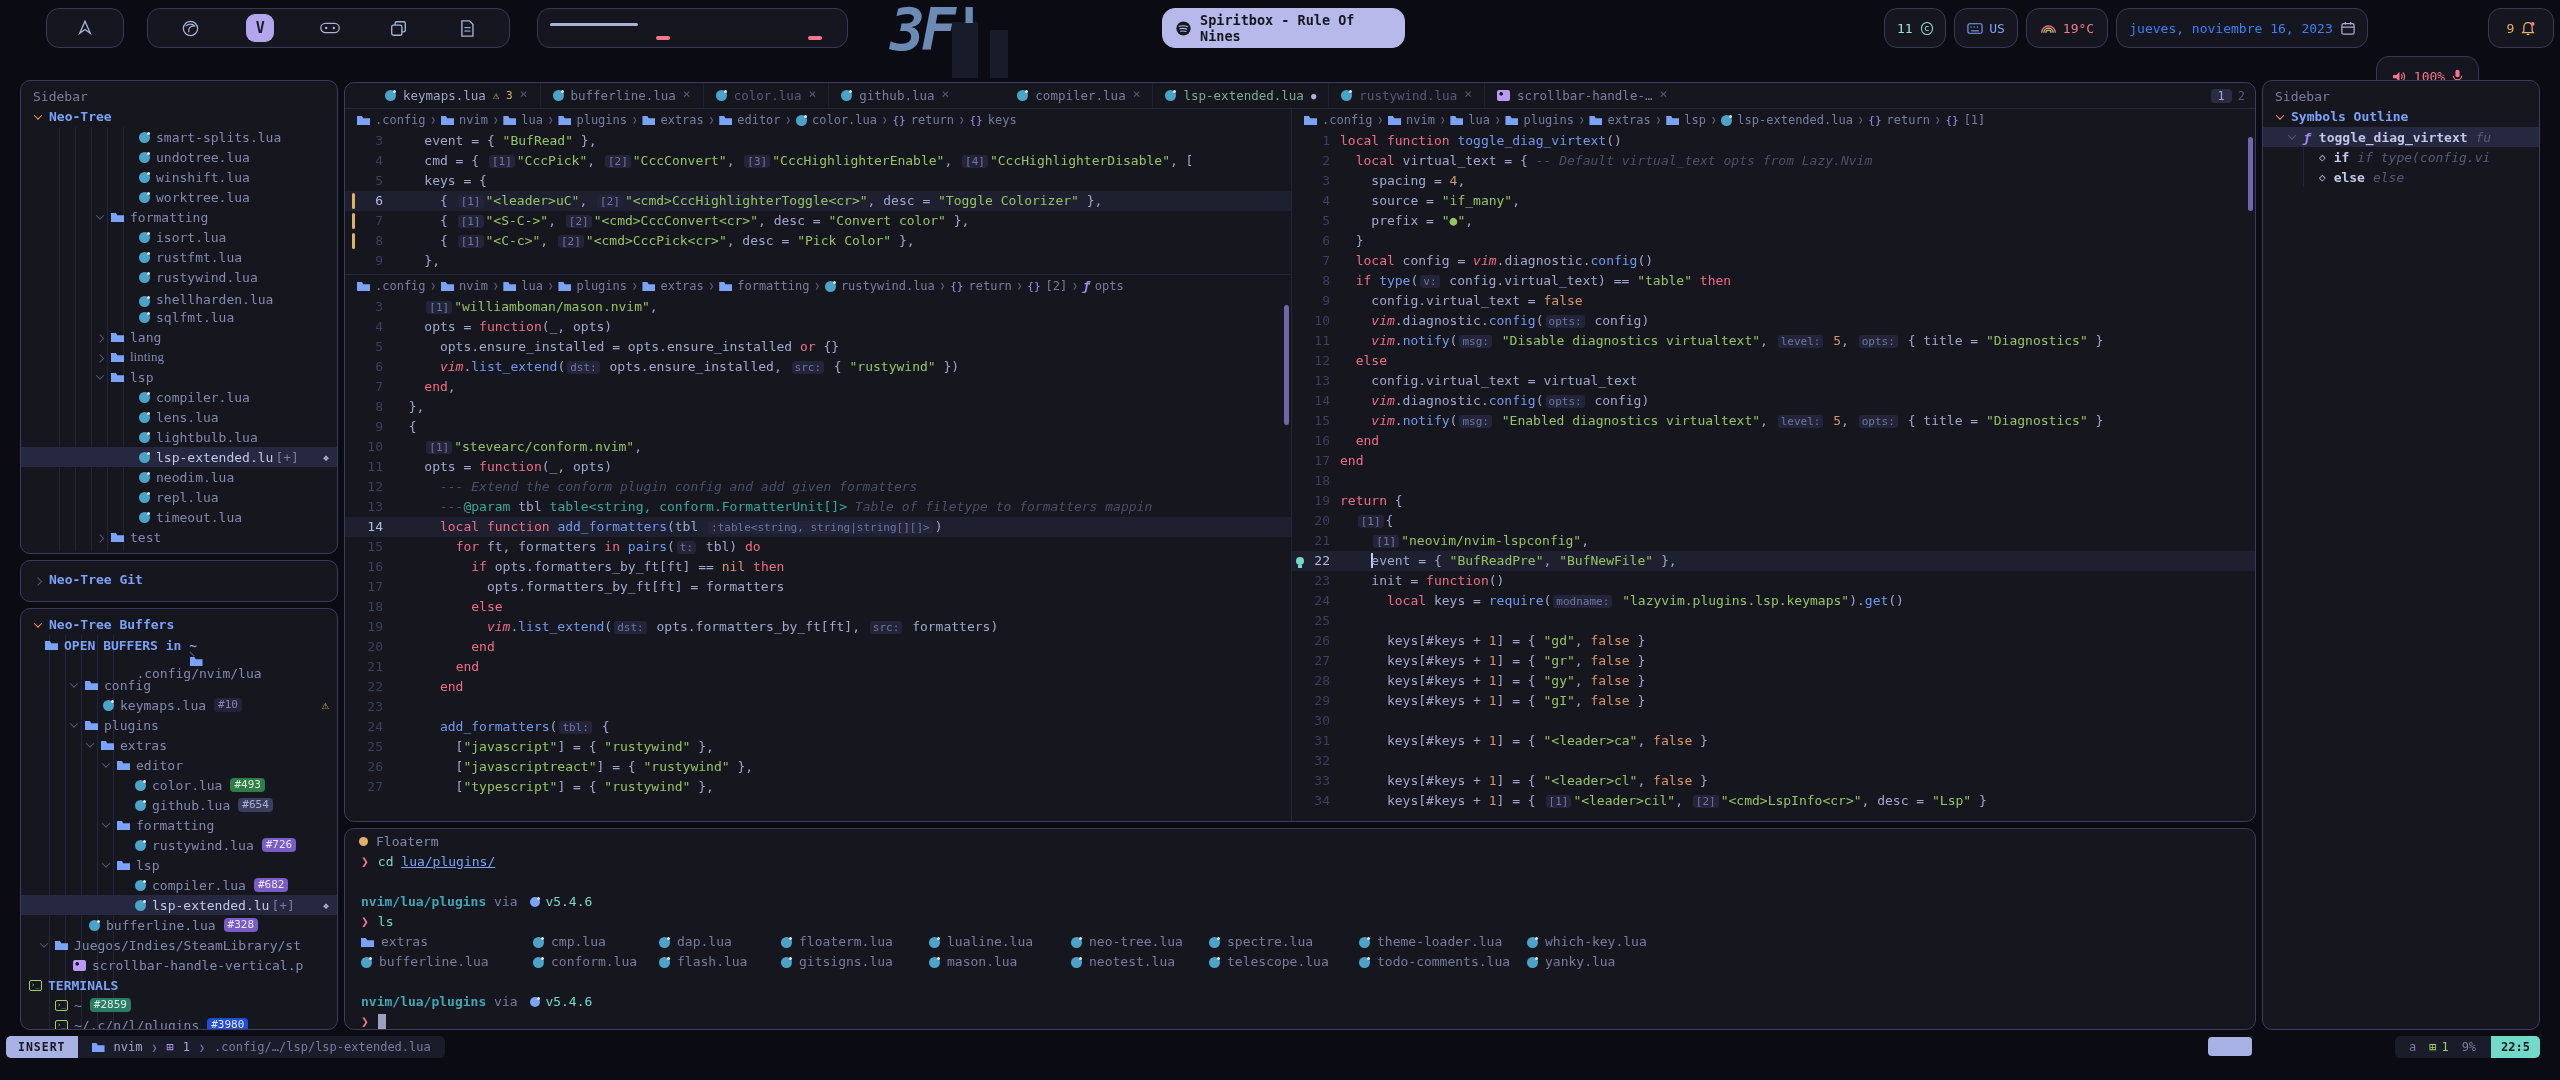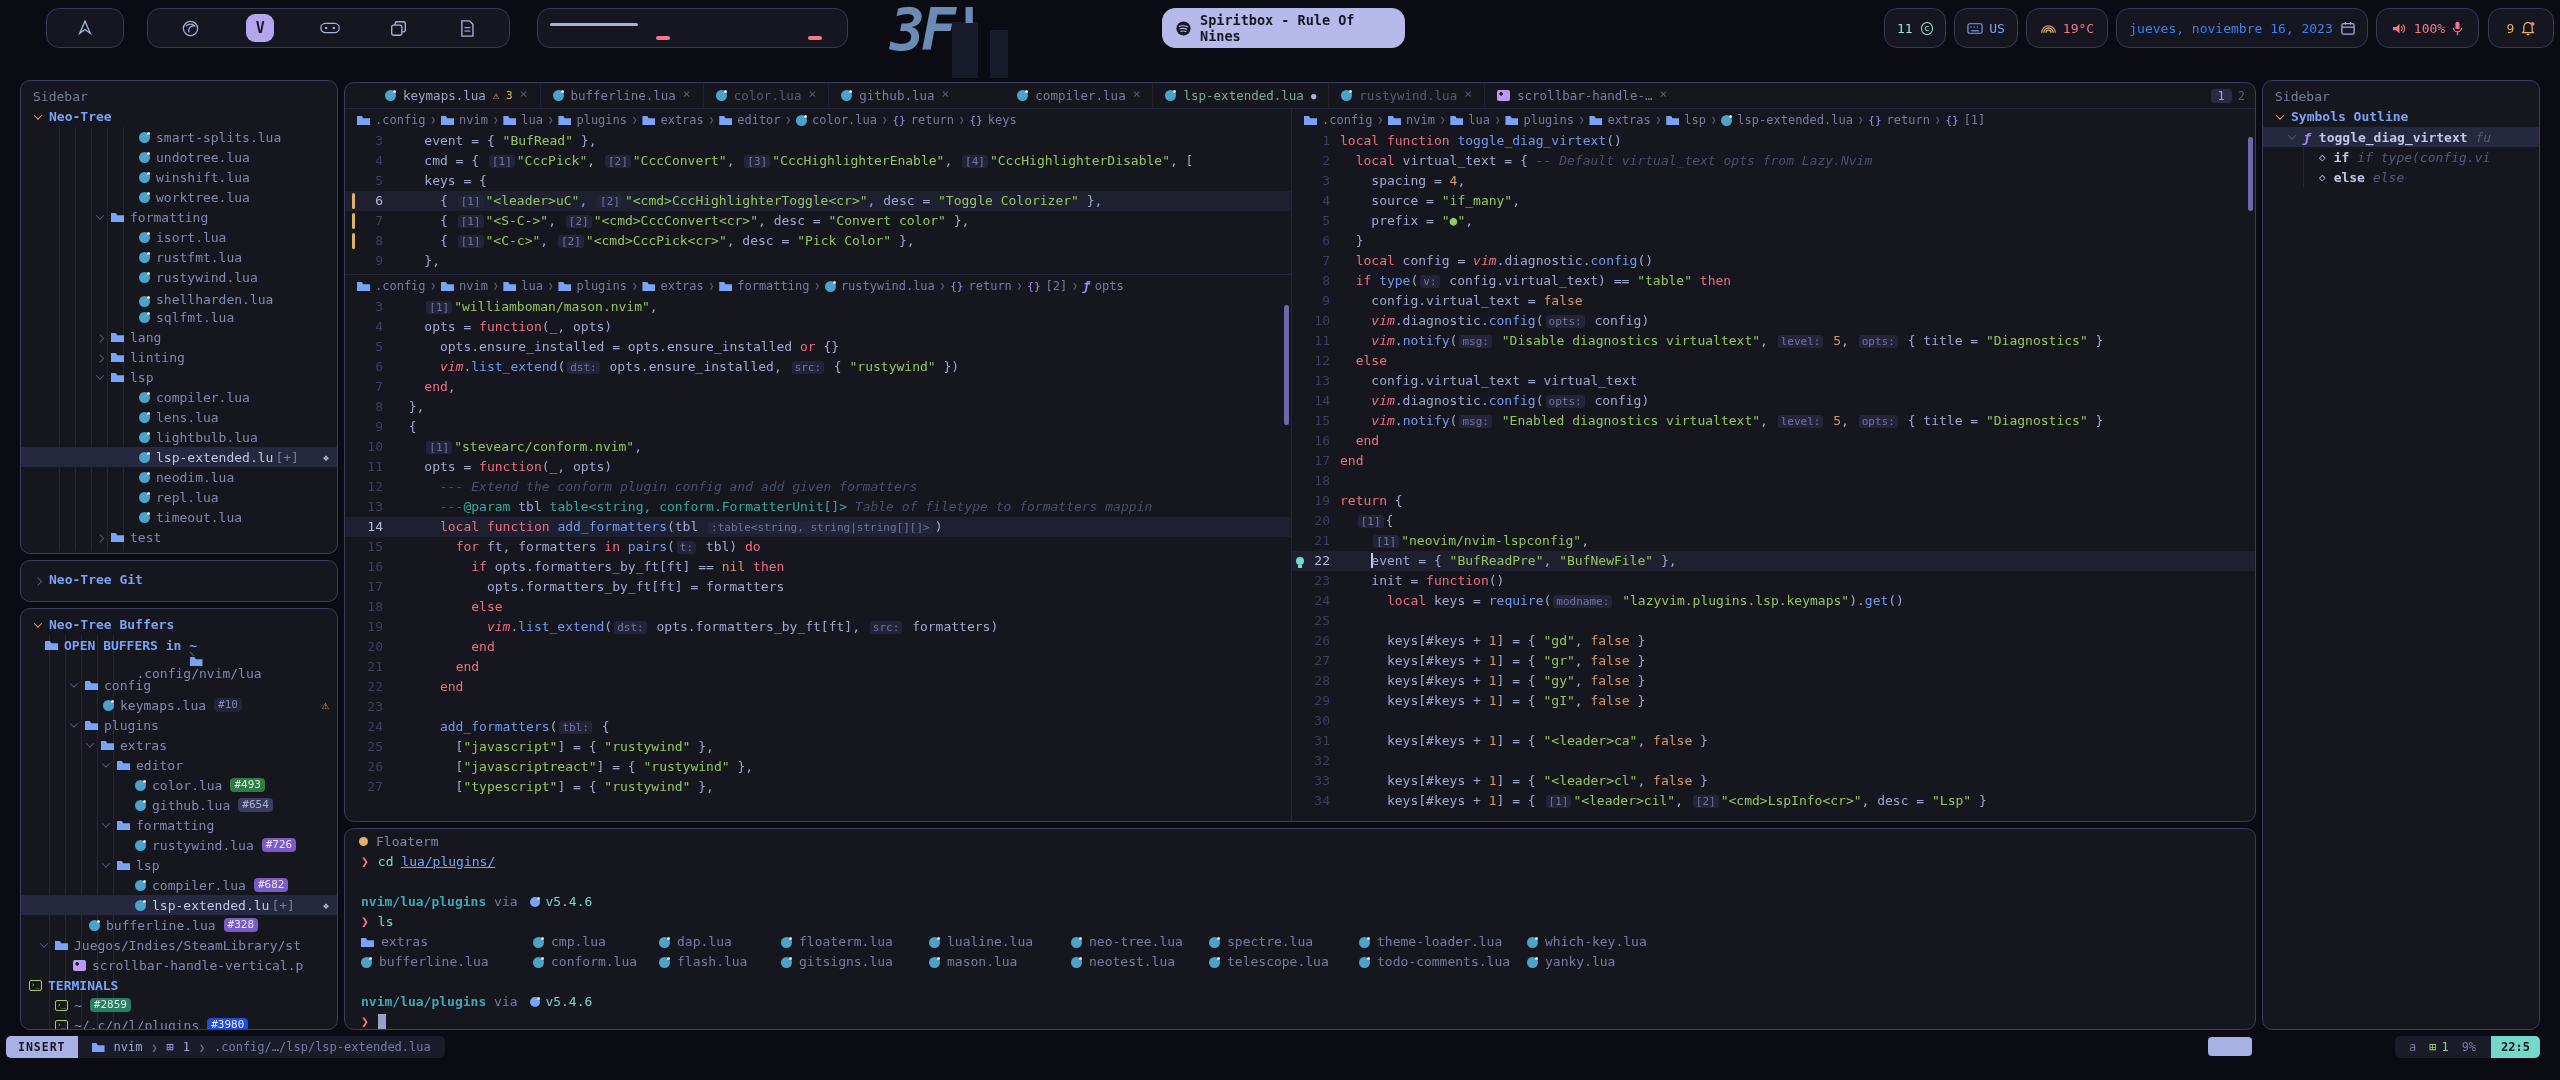--- a/index.html
+++ b/index.html
@@ -218,21 +218,21 @@
 </div>
 <div class="pill lav" style="left:2116px;width:252px;justify-content:center;gap:8px;">
   <span>jueves, noviembre 16, 2023</span>
   <svg width="14" height="14" viewBox="0 0 16 16">
       <rect x="1" y="3" width="14" height="12" rx="2" fill="none" stroke="#a9b1d6" stroke-width="1.4"></rect>
       <line x1="1" y1="7" x2="15" y2="7" stroke="#a9b1d6" stroke-width="1.4"></line>
       <line x1="5" y1="1" x2="5" y2="4" stroke="#a9b1d6" stroke-width="1.4"></line>
       <line x1="11" y1="1" x2="11" y2="4" stroke="#a9b1d6" stroke-width="1.4"></line>
     </svg>
 </div>
-<div class="pill pinkt" style="left:2376px;width:103px;justify-content:center;gap:7px;">
+<div class="pill pinkt" style="left:2376px;width:103px;justify-content:center;gap:7px;margin-top:48px;">
   <svg width="15" height="13" viewBox="0 0 18 16">
       <polygon points="1,6 5,6 9,2 9,14 5,10 1,10" fill="#f7768e"></polygon>
       <path d="M11 5 A4 4 0 0 1 11 11 M13 3 A6.5 6.5 0 0 1 13 13" stroke="#f7768e" stroke-width="1.4" fill="none"></path>
     </svg>
   <span>100%</span>
   <svg width="11" height="15" viewBox="0 0 12 18">
       <rect x="3.5" y="1" width="5" height="9" rx="2.5" fill="#f7768e"></rect>
       <path d="M1 8 A5 5 0 0 0 11 8" stroke="#f7768e" stroke-width="1.4" fill="none"></path>
       <line x1="6" y1="13" x2="6" y2="17" stroke="#f7768e" stroke-width="1.4"></line>
     </svg>
@@ -293,21 +293,21 @@
       </div>
       <div class="trow" style="padding-left: 118px;">
         <span class="i-lua"></span>
         <span class="lbl">sqlfmt.lua</span>
       </div>
       <div class="trow" style="padding-left: 76px;">
         <span class="chv r grey" style="margin-right: 8px;"></span>
         <span class="i-folder"></span>
         <span class="lbl">lang</span>
       </div>
-      <div class="trow" style="padding-left: 76px;">
+      <div class="trow" style="padding-left: 76px; font-family: Liberation Serif, serif;">
         <span class="chv r grey" style="margin-right: 8px;"></span>
         <span class="i-folder"></span>
         <span class="lbl">linting</span>
       </div>
       <div class="trow" style="padding-left: 76px;">
         <span class="chv grey" style="margin-right: 8px;"></span>
         <span class="i-folder"></span>
         <span class="lbl">lsp</span>
       </div>
       <div class="trow" style="padding-left: 118px;">

